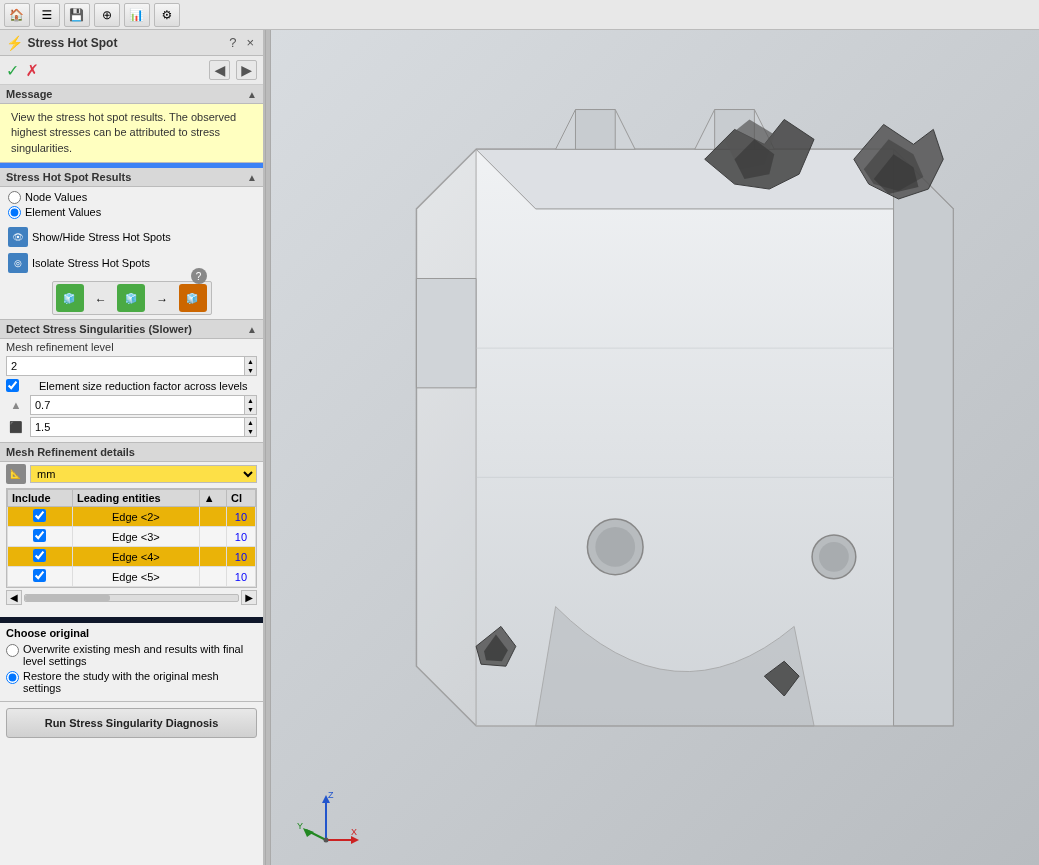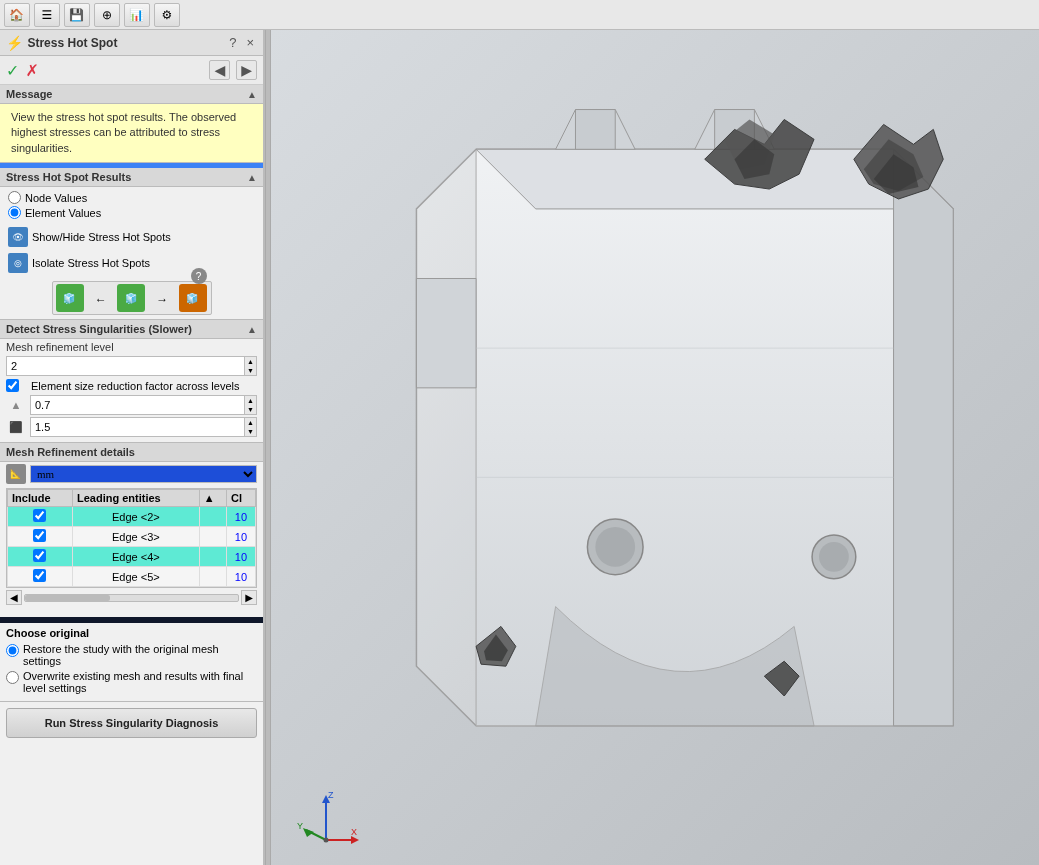--- a/index.html
+++ b/index.html
@@ -89,21 +89,21 @@
       padding: 6px 11px;
       font-size: 11px;
       color: #333;
       line-height: 1.4;
       border-bottom: 1px solid #bbb;
     }
 
     
     .results-section { border-bottom: 1px solid #bbb; }
     .radio-group { padding: 4px 8px; display: flex; flex-direction: column; gap: 2px; }
-    .radio-item { display: flex; align-items: center; gap: 4px; font-size: 11px; }
+    .radio-item { display: flex; align-items: flex-start; gap: 4px; font-size: 11px; }
     input[type="radio"] { margin: 0; }
 
     .action-buttons { padding: 2px 4px; display: flex; flex-direction: column; gap: 2px; }
     .action-button-row {
       display: flex; align-items: center; gap: 4px;
       padding: 2px 4px;
       cursor: pointer;
       border-radius: 2px;
     }
     .action-icon { width: 20px; height: 20px; background: #888; border-radius: 2px; display: flex; align-items: center; justify-content: center; font-size: 9px; color: white; }
@@ -128,36 +128,36 @@
 
     
     .detect-section { border-bottom: 1px solid #bbb; padding-bottom: 4px; }
     .sub-label { padding: 2px 6px; font-size: 11px; color: #333; }
     .input-row { display: flex; align-items: center; padding: 1px 6px; gap: 4px; }
     .spin-input-wrap { display: flex; flex: 1; }
     .spin-input { flex: 1; border: 1px solid #bbb; background: white; padding: 2px 4px; font-size: 11px; }
     .spin-arrows { display: flex; flex-direction: column; border: 1px solid #bbb; border-left: none; background: #e8e8e8; }
     .spin-up, .spin-down { font-size: 7px; padding: 1px 2px; cursor: pointer; line-height: 1; }
 
-    .checkbox-row { display: flex; align-items: center; gap: 12px; padding: 2px 6px; }
+    .checkbox-row { display: flex; align-items: center; gap: 20px; padding: 2px 6px; }
     .checkbox-row input[type="checkbox"] { margin: 0; }
 
     .icon-row-input { display: flex; align-items: center; gap: 4px; padding: 1px 6px; }
     .icon-row-input .row-icon { width: 20px; font-size: 11px; display: flex; align-items: center; justify-content: center; }
 
     
     .mrdetails-section { border-bottom: 6px solid #0f172a; padding-bottom: 12px; }
 
     .unit-select-row { display: flex; align-items: center; padding: 2px 6px; gap: 4px; }
     .unit-icon { width: 20px; height: 20px; background: #888; border-radius: 2px; display: flex; align-items: center; justify-content: center; font-size: 9px; color: white; }
-    select.unit-select { flex: 1; border: 1px solid #bbb; background: #1d4ed8; padding: 1px 2px; font-size: 11px; font-family: Liberation Serif, serif; }
+    select.unit-select { flex: 1; border: 1px solid #bbb; background: #fde047; padding: 1px 2px; font-size: 11px; }
 
     
     .data-table-wrap { margin: 2px 6px; border: 1px solid #bbb; overflow: hidden; }
-    table.data-table { width: 100%; border-collapse: collapse; font-size: 11px; background: #5eead4; }
+    table.data-table { width: 100%; border-collapse: collapse; font-size: 11px; background: #eab308; }
     table.data-table th { background: #d8d8d8; border: 1px solid #bbb; padding: 2px 4px; text-align: left; white-space: nowrap; }
     table.data-table td { border: 1px solid #ddd; padding: 2px 4px; white-space: nowrap; }
     table.data-table tr:nth-child(even) td { background: #f5f5f5; }
     .td-check { text-align: center; }
     .td-center { text-align: center; }
     .td-blue { color: blue; text-align: center; }
 
     
     .scroll-row { display: flex; align-items: center; margin: 0 6px; gap: 2px; }
     .scroll-left, .scroll-right { cursor: pointer; font-size: 10px; border: 1px solid #bbb; background: #e8e8e8; padding: 1px 3px; }
@@ -397,26 +397,26 @@
         <div style="flex:1; height:8px; background:#ddd; border:1px solid #bbb; border-radius:2px;">
           <div style="width:40%; height:100%; background:#bbb; border-radius:2px;"></div>
         </div>
         <div class="scroll-right">▶</div>
       </div>
     </div>
 
     <div class="choose-section">
       <div class="choose-title">Choose original</div>
       <label class="radio-opt">
+        <input type="radio" name="choose" style="">
+        <span>Overwrite existing mesh and results with final level settings</span>
+      </label>
+      <label class="radio-opt">
         <input type="radio" name="choose" checked="" style="">
         <span>Restore the study with the original mesh settings</span>
-      </label>
-      <label class="radio-opt">
-        <input type="radio" name="choose" style="">
-        <span>Overwrite existing mesh and results with final level settings</span>
       </label>
     </div>
 
     <div class="run-btn-wrap">
       <button class="run-btn">Run Stress Singularity Diagnosis</button>
     </div>
 
   </div>
 
   <div class="resize-handle"></div>

